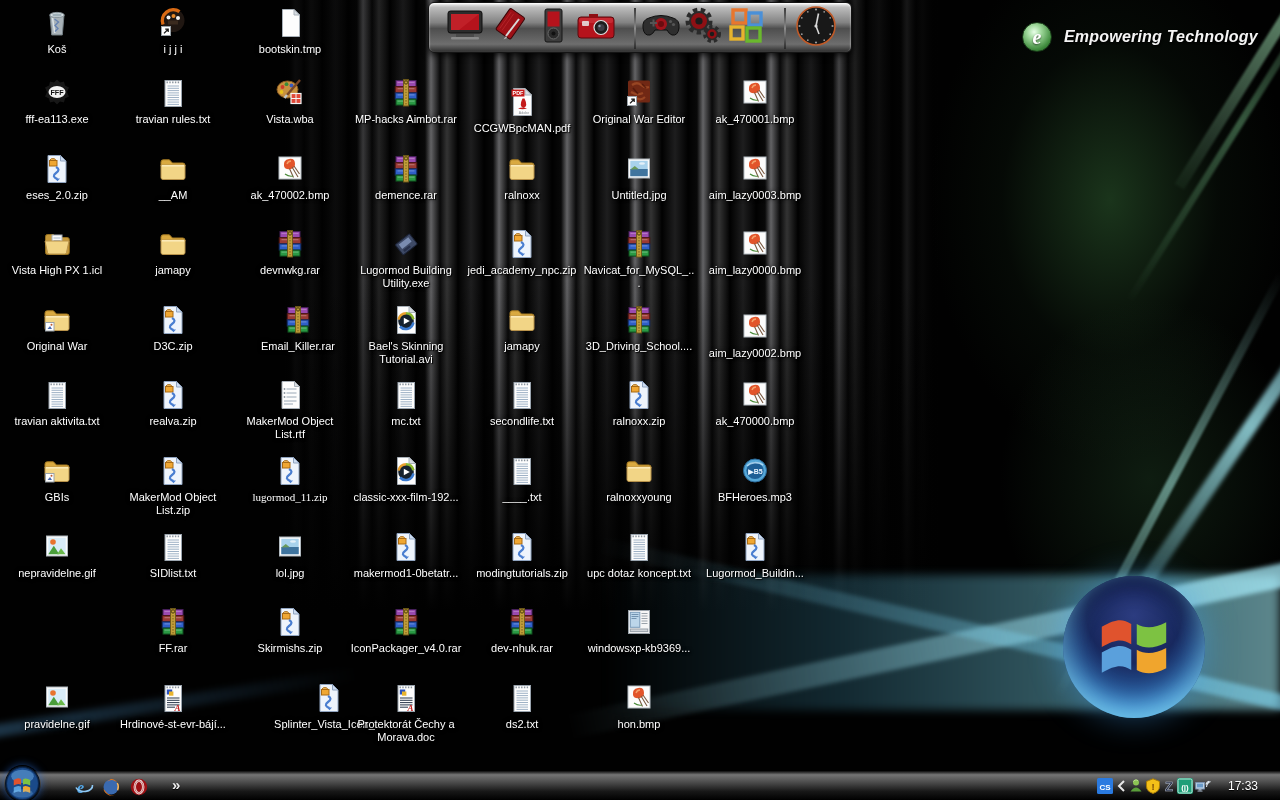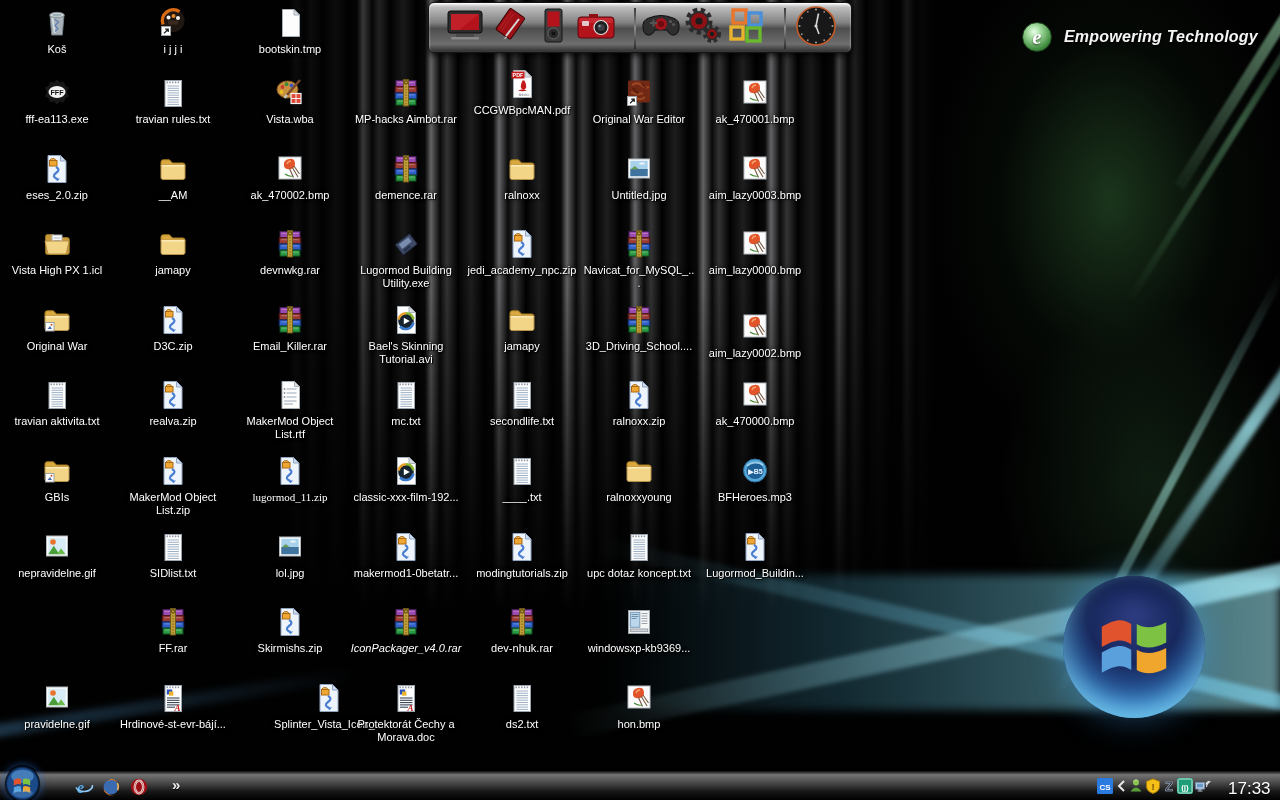--- a/index.html
+++ b/index.html
@@ -77,21 +77,21 @@
   
   #taskbar { position:absolute; left:0; top:770px; width:1280px; height:30px; z-index:10;
     background:linear-gradient(180deg,#0b0b0b 0%,#747474 13%,#424242 45%,#181818 70%,#000 100%);
     border-top:1px solid #000; }
   #start-orb { position:absolute; left:4px; top:-6px; width:37px; height:37px; z-index:11; border-radius:50%;
     box-shadow:0 0 8px rgba(40,110,220,0.6); }
   .ql-item { position:absolute; top:6px; width:20px; height:20px; }
   #ql-chevron { position:absolute; left:172px; top:5px; color:#eee; font-size:15px; font-weight:bold;
     text-shadow:0 1px 1px #000; }
   .tray-item { position:absolute; top:7px; width:16px; height:16px; }
-  #tray-clock { position:absolute; left:1228px; top:8px; width:46px; color:#fff; font-size:17px;
+  #tray-clock { position:absolute; left:1228px; top:8px; width:46px; color:#fff; font-size:12px;
     text-shadow:0 1px 1px #000; }
 </style>
 </head>
 <body>
 
 <div id="screen">
 
   <div id="wallpaper">
     <div class="streaks"></div>
     <div class="fadeL"></div>
@@ -282,21 +282,21 @@
             <rect x="6.2" y="10.7" width="21.6" height="6.2" fill="#9a3a34" stroke="#4a1512"></rect>
             <rect x="6.2" y="16.9" width="21.6" height="6.2" fill="#2f5fc8" stroke="#122a62"></rect>
             <rect x="7" y="23.1" width="20" height="6" fill="#2a9a44" stroke="#0e4a1c"></rect>
             <path d="M8.5 6.5h17M8.5 12.7h17M8.5 18.9h17M8.5 25.1h17" stroke="#fff" stroke-opacity="0.25" stroke-width="1.2"></path>
             <rect x="14.6" y="3.5" width="4.8" height="26.5" fill="#caa53c" stroke="#6b5718"></rect>
             <path d="M17 4.5 v25" stroke="#6b5718" stroke-width="1" stroke-dasharray="1.6 1.2"></path>
             <circle cx="17" cy="6.3" r="1.7" fill="none" stroke="#6b5718" stroke-width="1.2"></circle>
           </svg></span>
         <span class="di-label">MP-hacks Aimbot.rar</span>
       </div>
-      <div class="di" style="left: 466px; top: 67px;">
+      <div class="di" style="left: 466px; top: 85px;">
         <span class="di-glyph"><svg width="34" height="34" viewBox="0 0 34 34">
             <path d="M8.5 3.5 H20 L26.5 10 V30.5 H8.5 Z" fill="#fdfdfd" stroke="#a8b0b8"></path>
             <path d="M20 3.5 L26.5 10 H20 Z" fill="#d8dde2" stroke="#a8b0b8"></path>
             <rect x="6.5" y="4.5" width="13" height="7" fill="#c41a1a"></rect>
             <text x="13" y="10" text-anchor="middle" font-size="5.4" font-weight="bold" fill="#fff" font-family="Liberation Sans,sans-serif">PDF</text>
             <path d="M17.5 13.5 q-4 8 1 9.5 q5-1.5 1-9.5 Z" fill="#c41a1a"></path>
             <path d="M13 23.5 q4.5-2 9 0 q-4.5 1.6-9 0 Z" fill="#c41a1a"></path>
             <text x="19" y="28.8" text-anchor="middle" font-size="3.6" fill="#8a8f94" font-family="Liberation Sans,sans-serif">Adobe</text>
           </svg></span>
         <span class="di-label">CCGWBpcMAN.pdf</span>
@@ -480,21 +480,21 @@
         <span class="di-glyph"><svg width="34" height="34" viewBox="0 0 34 34">
             <path d="M8 3.5 H20.5 L26 9 V30.5 H8 Z" fill="#eef4fc" stroke="#90a4c0"></path>
             <path d="M20.5 3.5 L26 9 H20.5 Z" fill="#cddcf0" stroke="#90a4c0"></path>
             <path d="M9.5 8.5 l2-1.8 h3 l1.5 1.8 Z" fill="#f4bd5e" stroke="#a86a14"></path>
             <rect x="9.5" y="8.5" width="7.5" height="5.5" fill="#f0a732" stroke="#a86a14"></rect>
             <path d="M16 15 q5 2.5 0 6 q-5 3.5 1.5 6" stroke="#4a7ed0" stroke-width="2.2" fill="none"></path>
             <path d="M15 26.5 h5 l-2.5 2.8 Z" fill="#4a7ed0"></path>
           </svg></span>
         <span class="di-label">D3C.zip</span>
       </div>
-      <div class="di" style="left: 234px; top: 303px;">
+      <div class="di" style="left: 242px; top: 303px;">
         <span class="di-glyph"><svg width="34" height="34" viewBox="0 0 34 34">
             <rect x="7" y="4.5" width="20" height="6.2" fill="#9a4ab0" stroke="#46205a"></rect>
             <rect x="6.2" y="10.7" width="21.6" height="6.2" fill="#9a3a34" stroke="#4a1512"></rect>
             <rect x="6.2" y="16.9" width="21.6" height="6.2" fill="#2f5fc8" stroke="#122a62"></rect>
             <rect x="7" y="23.1" width="20" height="6" fill="#2a9a44" stroke="#0e4a1c"></rect>
             <path d="M8.5 6.5h17M8.5 12.7h17M8.5 18.9h17M8.5 25.1h17" stroke="#fff" stroke-opacity="0.25" stroke-width="1.2"></path>
             <rect x="14.6" y="3.5" width="4.8" height="26.5" fill="#caa53c" stroke="#6b5718"></rect>
             <path d="M17 4.5 v25" stroke="#6b5718" stroke-width="1" stroke-dasharray="1.6 1.2"></path>
             <circle cx="17" cy="6.3" r="1.7" fill="none" stroke="#6b5718" stroke-width="1.2"></circle>
           </svg></span>
@@ -766,21 +766,21 @@
         <span class="di-glyph"><svg width="34" height="34" viewBox="0 0 34 34">
             <path d="M8 3.5 H20.5 L26 9 V30.5 H8 Z" fill="#eef4fc" stroke="#90a4c0"></path>
             <path d="M20.5 3.5 L26 9 H20.5 Z" fill="#cddcf0" stroke="#90a4c0"></path>
             <path d="M9.5 8.5 l2-1.8 h3 l1.5 1.8 Z" fill="#f4bd5e" stroke="#a86a14"></path>
             <rect x="9.5" y="8.5" width="7.5" height="5.5" fill="#f0a732" stroke="#a86a14"></rect>
             <path d="M16 15 q5 2.5 0 6 q-5 3.5 1.5 6" stroke="#4a7ed0" stroke-width="2.2" fill="none"></path>
             <path d="M15 26.5 h5 l-2.5 2.8 Z" fill="#4a7ed0"></path>
           </svg></span>
         <span class="di-label">Skirmishs.zip</span>
       </div>
-      <div class="di" style="left: 350px; top: 605px; font-style: italic;">
+      <div class="di" style="left: 350px; top: 605px;">
         <span class="di-glyph"><svg width="34" height="34" viewBox="0 0 34 34">
             <rect x="7" y="4.5" width="20" height="6.2" fill="#9a4ab0" stroke="#46205a"></rect>
             <rect x="6.2" y="10.7" width="21.6" height="6.2" fill="#9a3a34" stroke="#4a1512"></rect>
             <rect x="6.2" y="16.9" width="21.6" height="6.2" fill="#2f5fc8" stroke="#122a62"></rect>
             <rect x="7" y="23.1" width="20" height="6" fill="#2a9a44" stroke="#0e4a1c"></rect>
             <path d="M8.5 6.5h17M8.5 12.7h17M8.5 18.9h17M8.5 25.1h17" stroke="#fff" stroke-opacity="0.25" stroke-width="1.2"></path>
             <rect x="14.6" y="3.5" width="4.8" height="26.5" fill="#caa53c" stroke="#6b5718"></rect>
             <path d="M17 4.5 v25" stroke="#6b5718" stroke-width="1" stroke-dasharray="1.6 1.2"></path>
             <circle cx="17" cy="6.3" r="1.7" fill="none" stroke="#6b5718" stroke-width="1.2"></circle>
           </svg></span>

